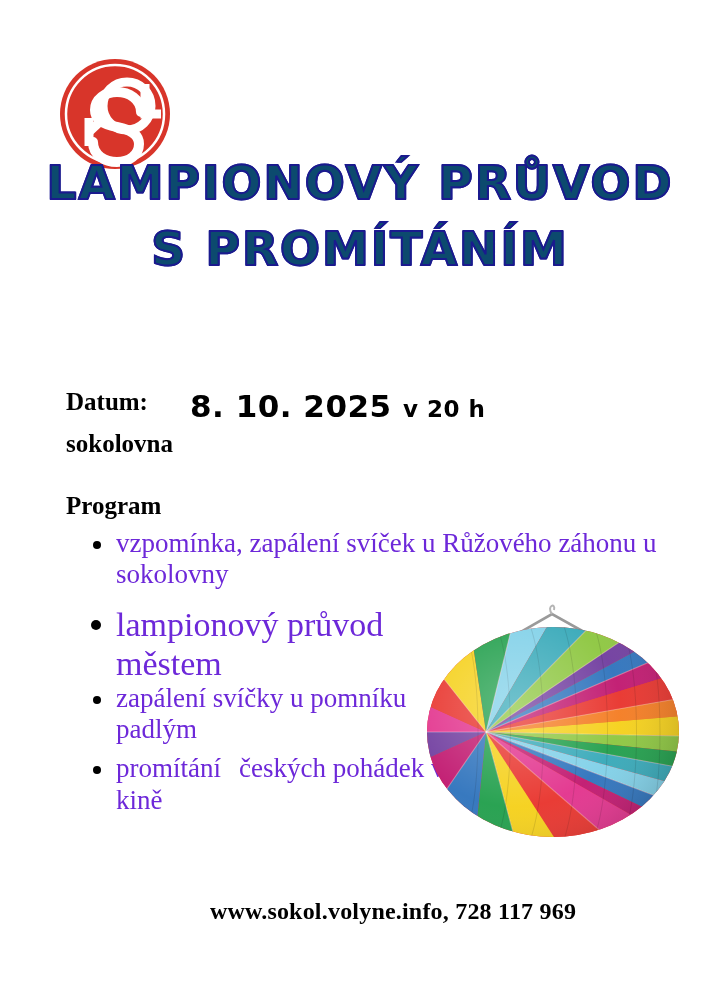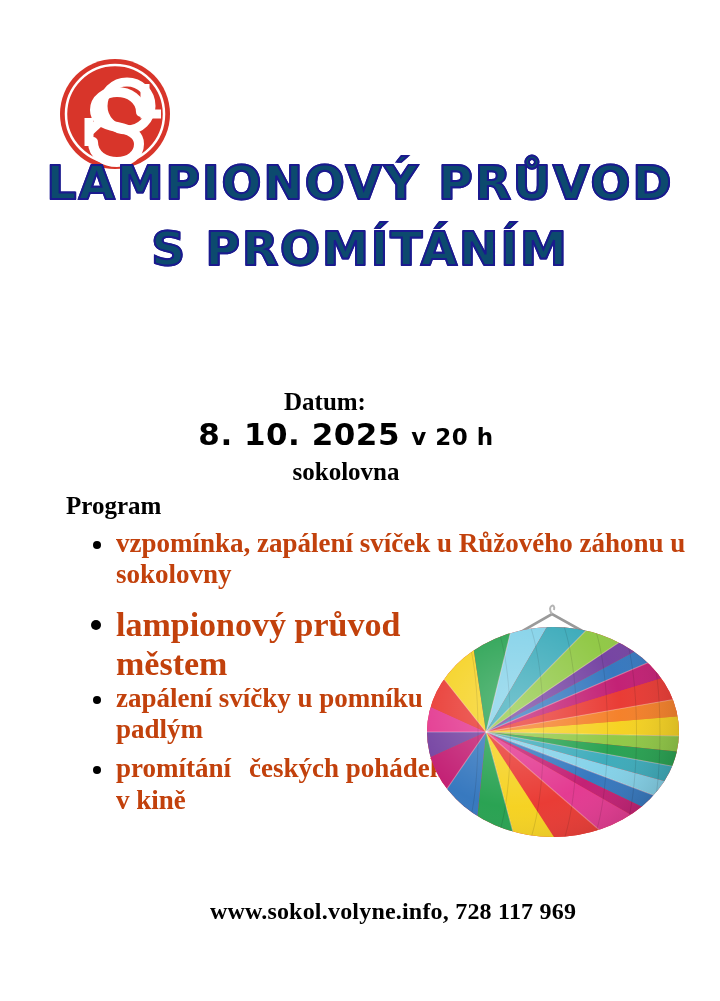--- a/index.html
+++ b/index.html
@@ -72,23 +72,22 @@
 
   
   .details {
     position: absolute;
     left: 66px;
     top: 388px;
     width: 560px;
   }
   .det-row {
     display: flex;
-    align-items: center;
+    align-items: flex-start;
     margin-bottom: 6px;
-    flex-direction: column;
   }
   .det-label {
     width: 124px;
     flex: none;
     font-family: "Liberation Serif", serif;
     font-weight: bold;
     font-size: 25px;
   }
   .det-date {
     font-family: "DejaVu Sans", sans-serif;
@@ -122,22 +121,22 @@
     top: 528px;
     width: 600px;
     margin: 0;
     padding: 0;
     list-style: none;
   }
   .prog-item {
     position: relative;
     padding-left: 30px;
     font-family: "Liberation Serif", serif;
-    font-weight: bold;
-    color: #c2410c;
+    font-weight: normal;
+    color: #6d28d9;
   }
   .prog-item .bullet {
     position: absolute;
     left: 7px;
     border-radius: 50%;
     background: #000;
   }
 
   
   .prog-item.i1 { font-size: 27px; line-height: 1.16; width: 580px; }

